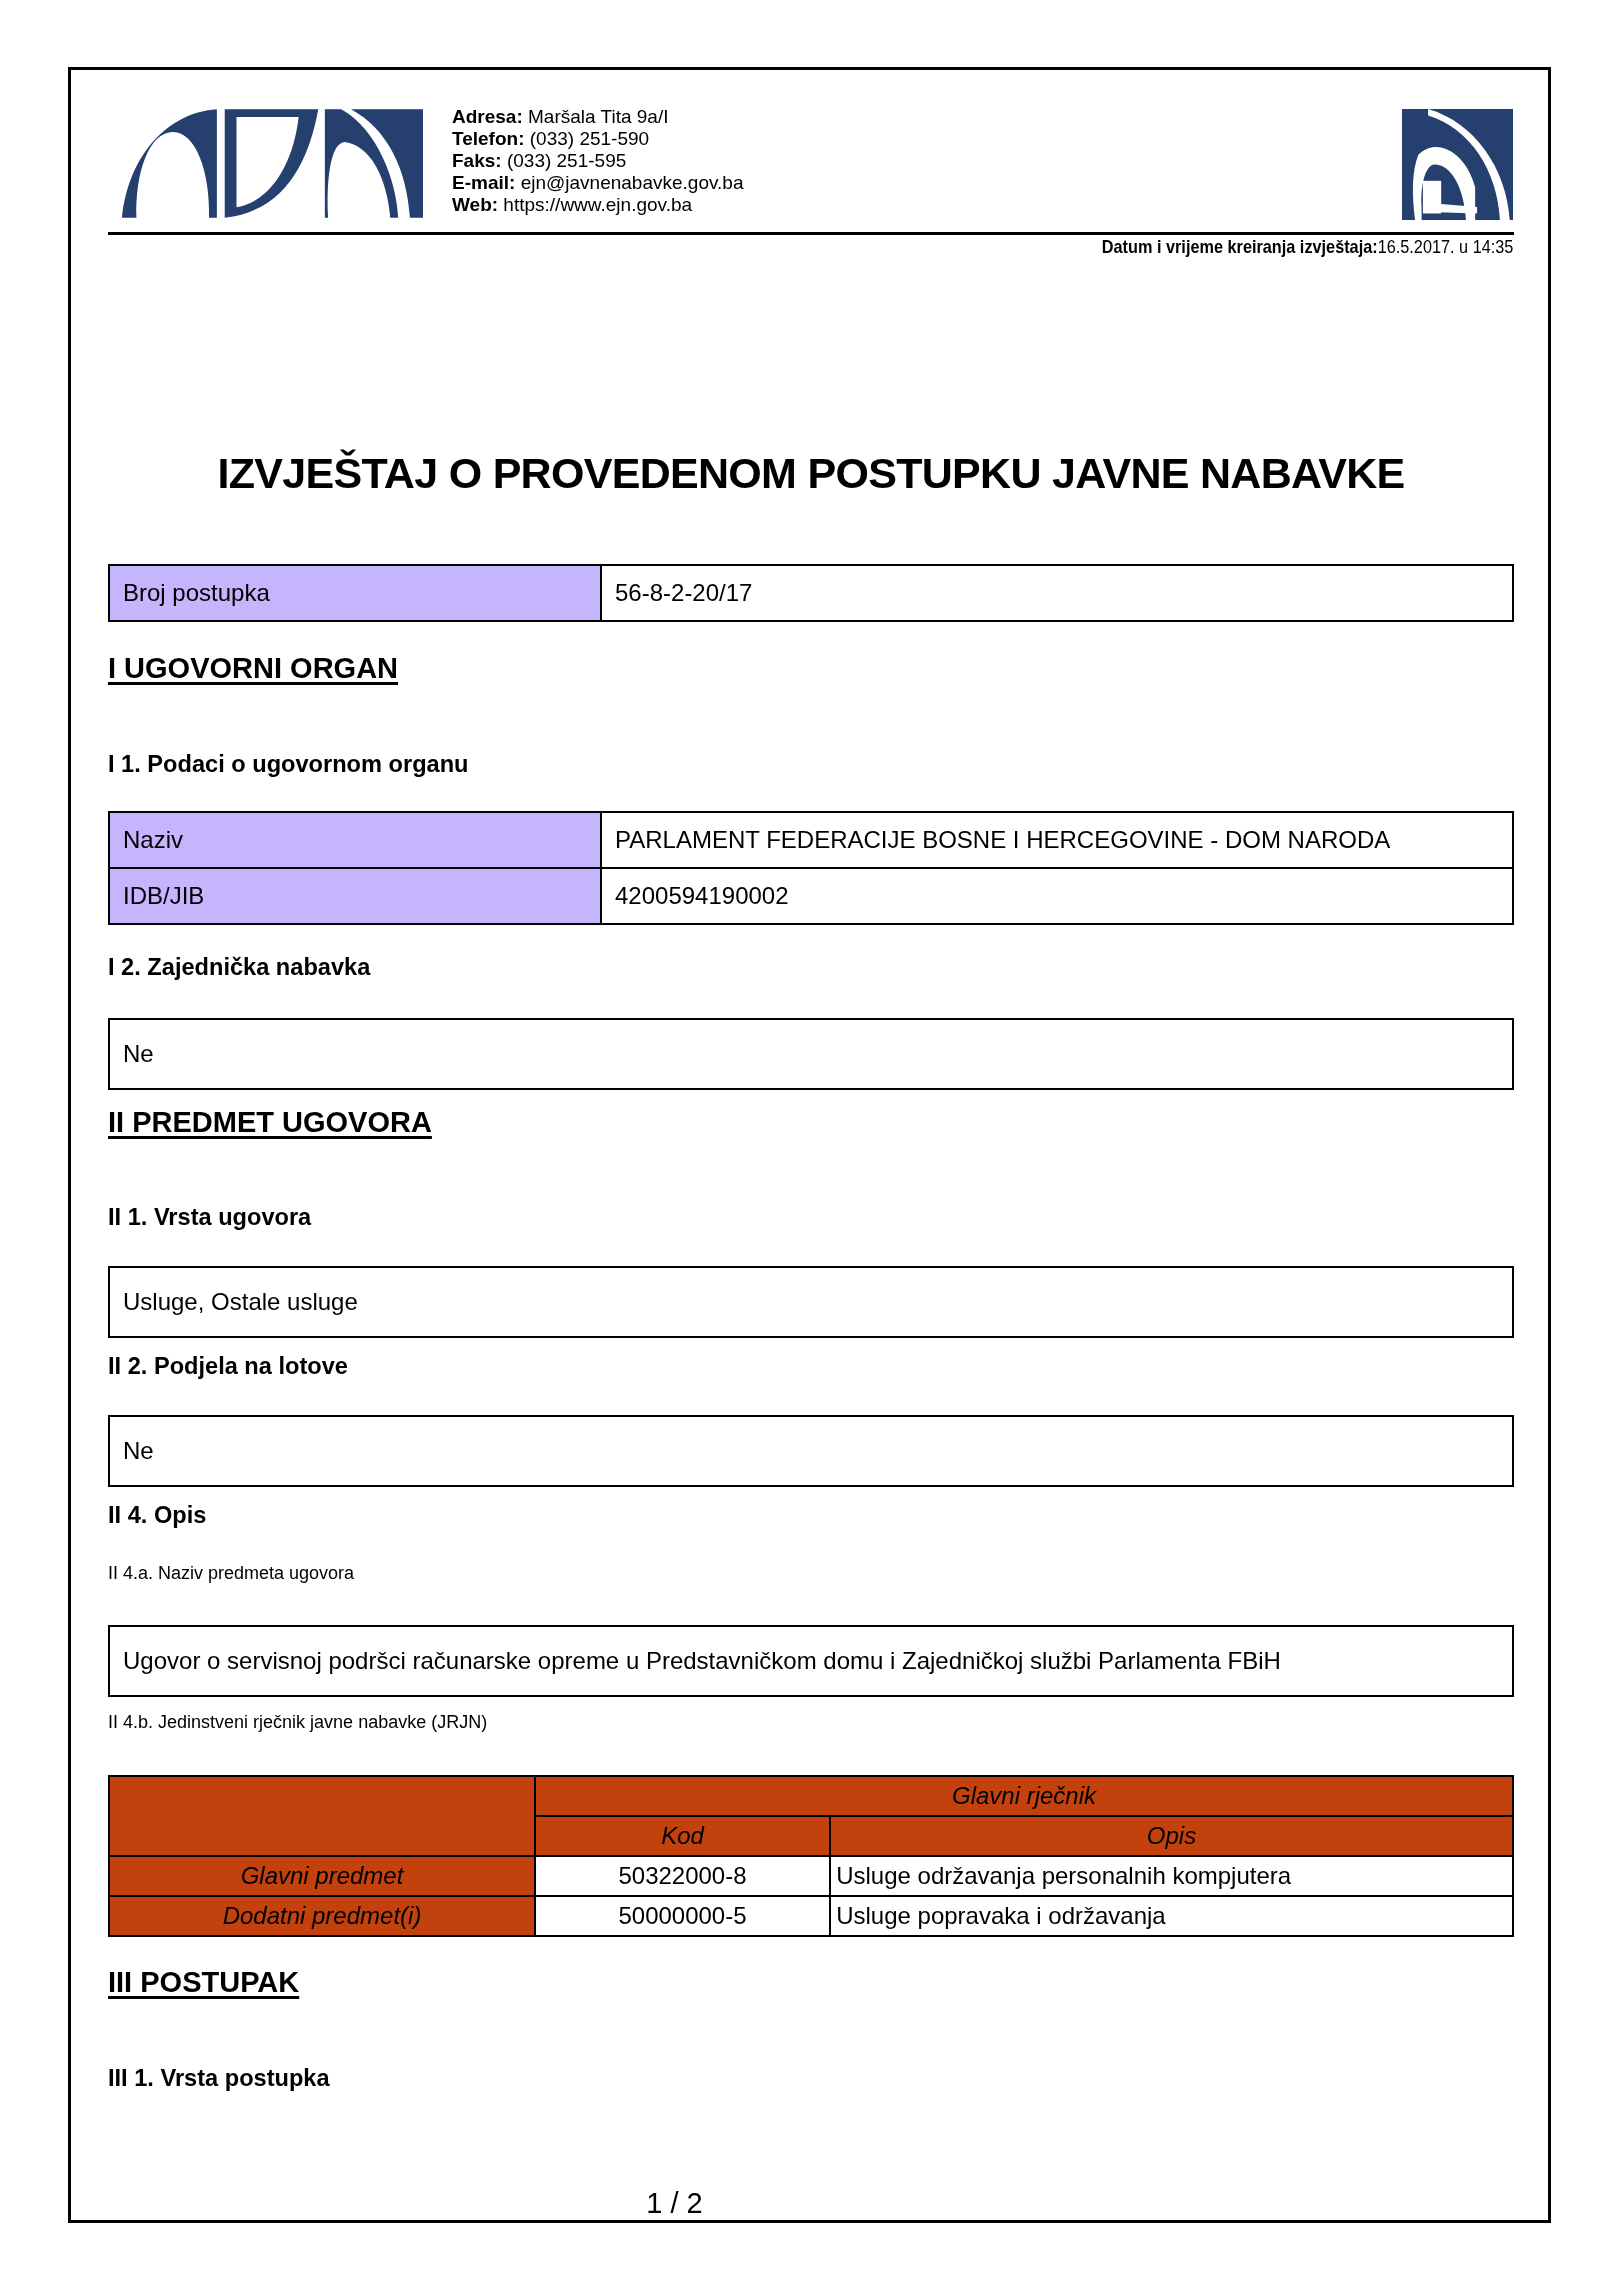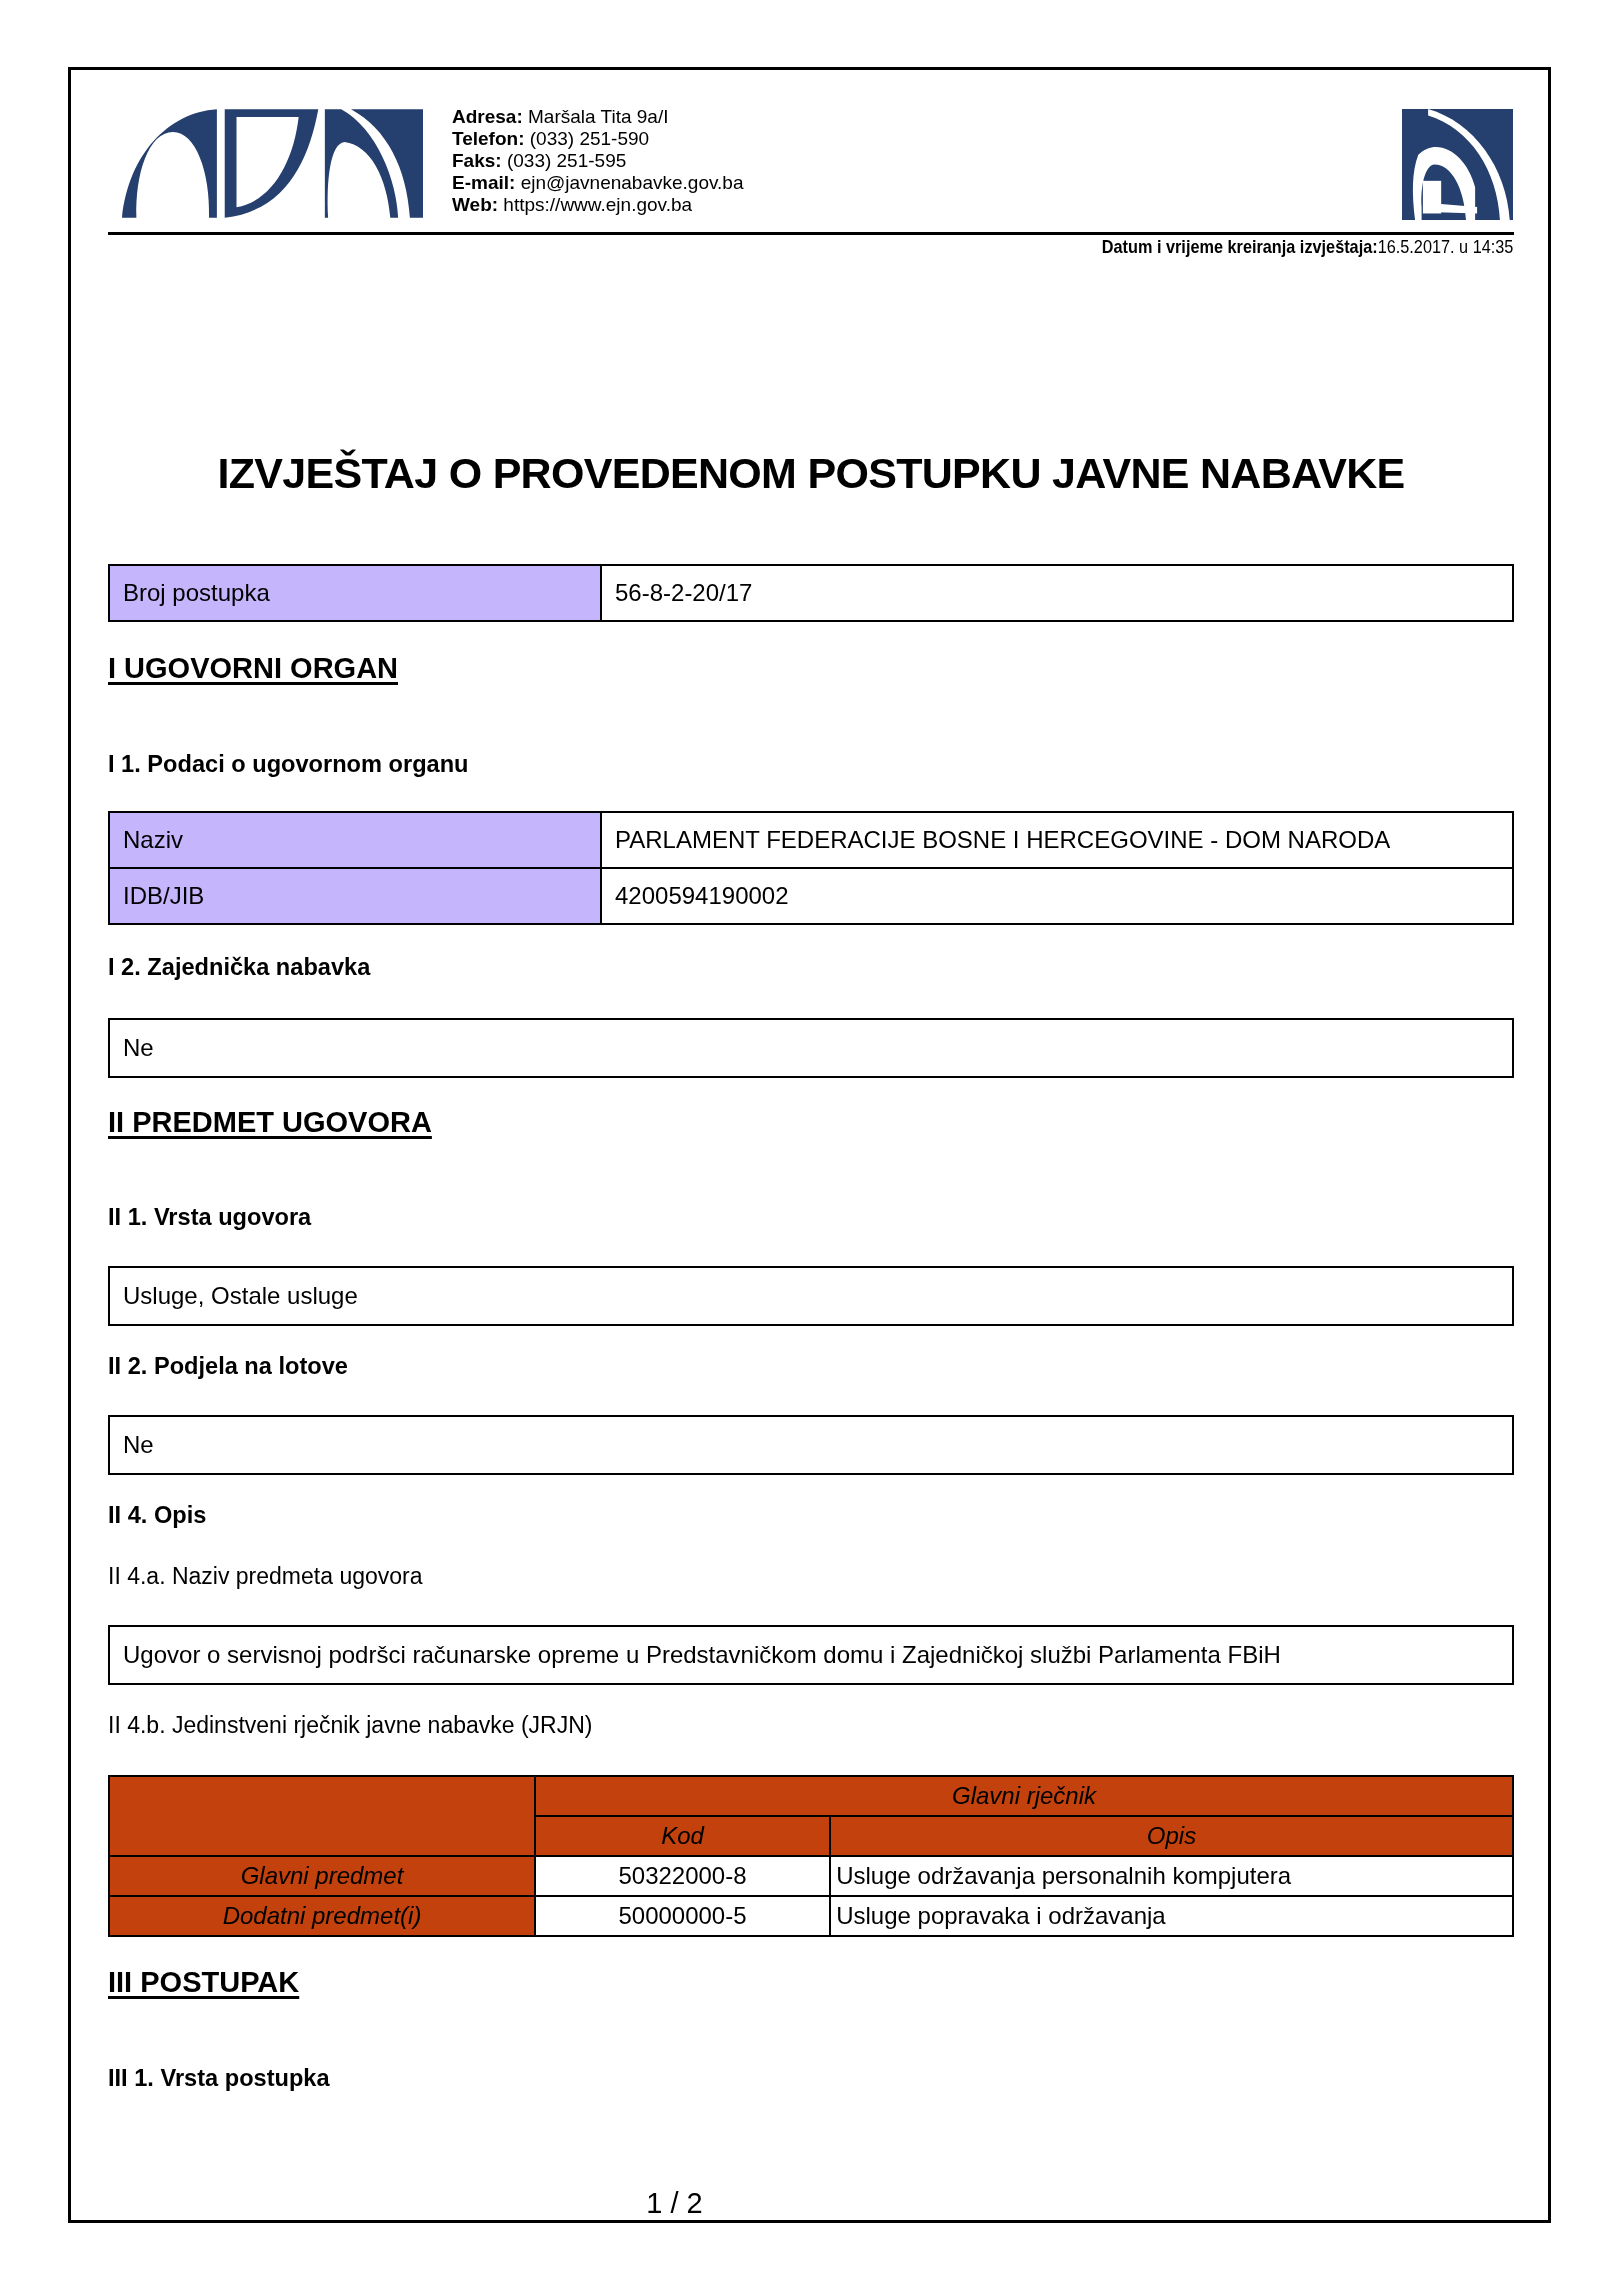--- a/index.html
+++ b/index.html
@@ -15,28 +15,28 @@
   .contact b{font-weight:bold;}
   .header-rule{left:108px;top:232px;width:1406px;height:2.6px;background:#000;}
   .created{right:109px;top:237px;font-size:17.7px;font-family:"Liberation Sans",sans-serif;
        transform:scaleX(0.92);transform-origin:right top;}
   .created b{font-weight:bold;}
   .title{left:0;width:1622px;top:449px;text-align:center;font-size:43px;font-weight:bold;
        font-family:"Liberation Sans",sans-serif;letter-spacing:-0.7px;}
   .sec{left:108px;font-size:29px;font-weight:bold;text-decoration:underline;
        text-decoration-thickness:2.6px;text-underline-offset:3.9px;}
   .sub{left:108px;font-size:23.6px;font-weight:bold;}
-  .subn{left:108px;font-size:23px;}
+  .subn{left:108px;font-size:18px;}
   table.kv,table.box,table.jrjn{position:absolute;left:108px;width:1406px;
        border-collapse:collapse;font-size:24px;}
   table.kv td,table.box td,table.jrjn td{border:2.6px solid #000;box-sizing:border-box;}
   table.kv td{height:56px;padding:0 13px;}
   table.kv td.lbl{background:#c4b5fd;width:492px;border-right-width:2px;}
   table.kv td.val{border-left-width:2px;}
-  table.box td{height:58px;padding:8px 13px;}
+  table.box td{height:70px;padding:8px 13px;}
   table.jrjn td{height:40px;text-align:center;padding:0 5.2px;}
   table.jrjn td.gray{background:#c2410c;font-style:italic;}
   table.jrjn td.left{text-align:left;}
   table.jrjn td.c1{width:426px;}
   table.jrjn td.c2{width:295px;}
   .pageno{left:0;width:1349px;top:2187px;text-align:center;font-size:29px;}
 </style>
 </head>
 <body>
 

